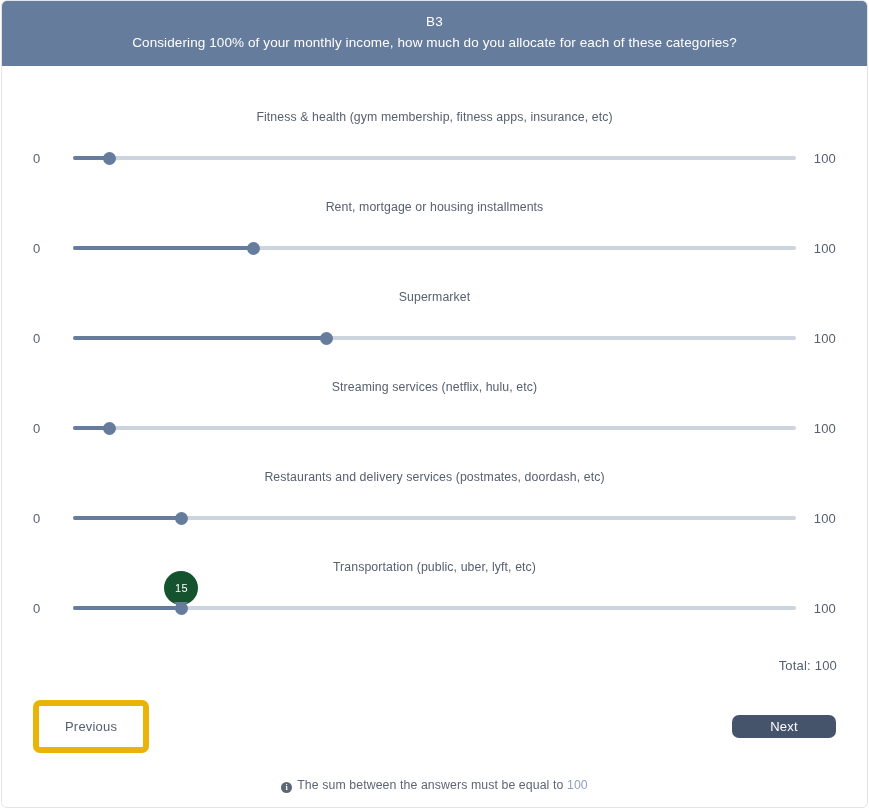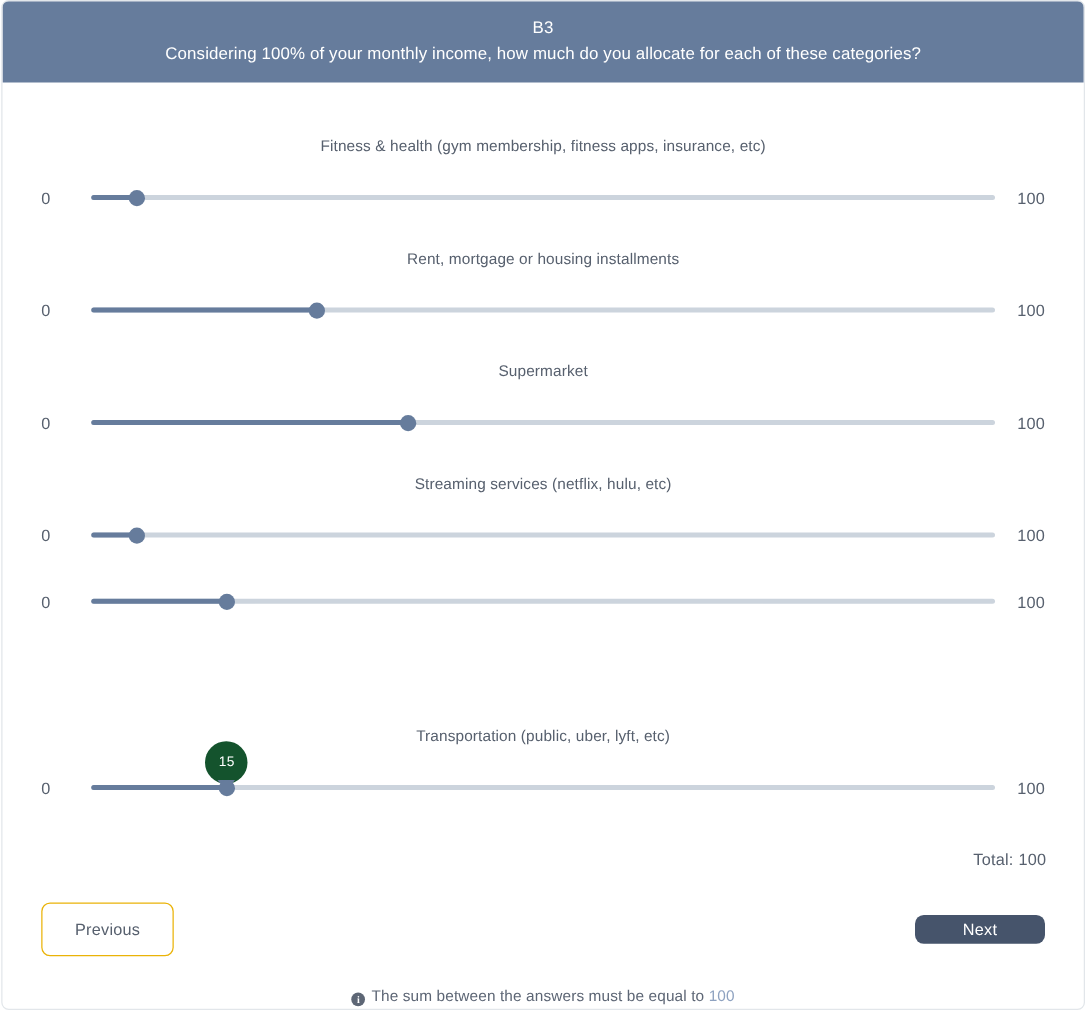--- a/index.html
+++ b/index.html
@@ -167,21 +167,21 @@
   .btn {
     font-family: "Liberation Sans", sans-serif;
     font-size: 13px;
     letter-spacing: .2px;
     cursor: pointer;
     box-sizing: border-box;
   }
   .btn-previous {
     background: #ffffff;
     color: #57606e;
-    border: 1px solid #eab308;
+    border: 6px solid #eab308;
     border-radius: 7px;
     padding: 13px 26px;
     min-width: 104px;
   }
   .btn-next {
     background: #46546b;
     color: #ffffff;
     border: none;
     border-radius: 7px;
     padding: 4px 30px;
@@ -272,20 +272,21 @@
             <div class="endpoint left">0</div>
             <div class="track-wrap">
               <div class="track"></div>
               <div class="track-fill" style="width: 5%;"></div>
               <div class="thumb" style="left: 5%;"></div>
             </div>
             <div class="endpoint right">100</div>
           </div>
         </div>
         <div class="slider-row">
+          <div class="slider-label">Restaurants and delivery services (postmates, doordash, etc)</div>
           <div class="slider-line">
             <div class="endpoint left">0</div>
             <div class="track-wrap">
               <div class="track"></div>
               <div class="track-fill" style="width: 15%;"></div>
               <div class="thumb" style="left: 15%;"></div>
             </div>
             <div class="endpoint right">100</div>
           </div>
         </div>

